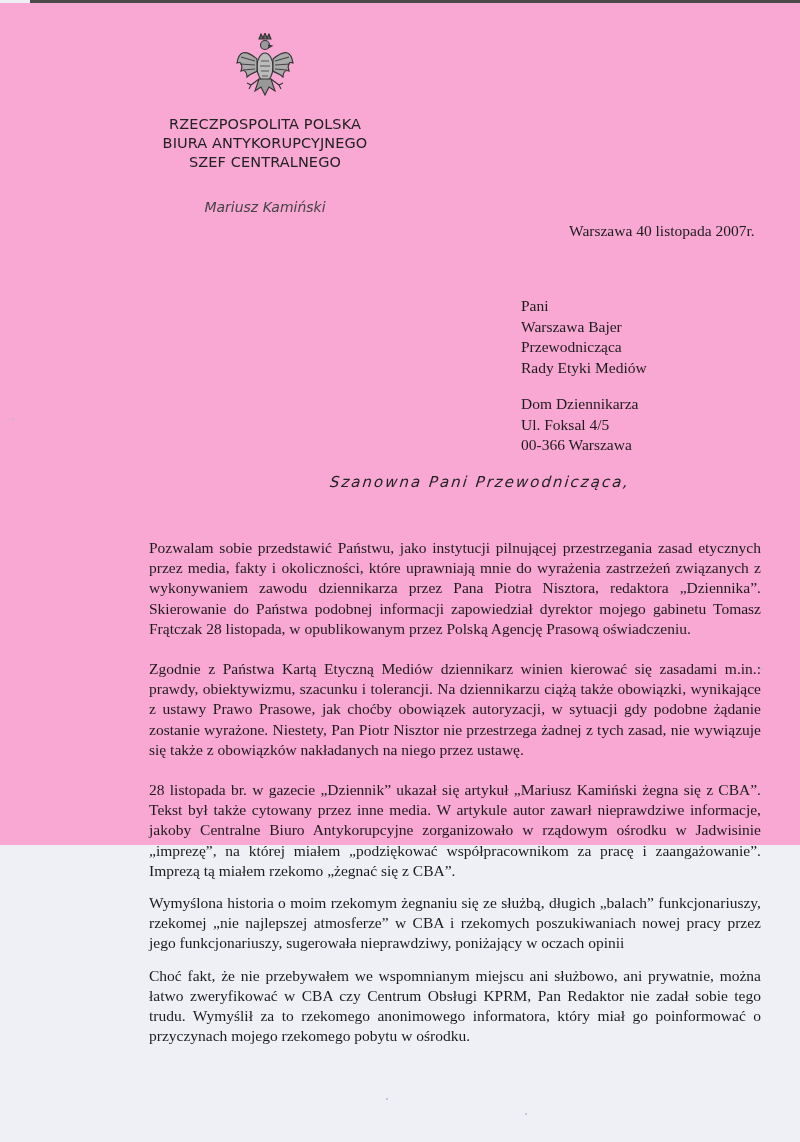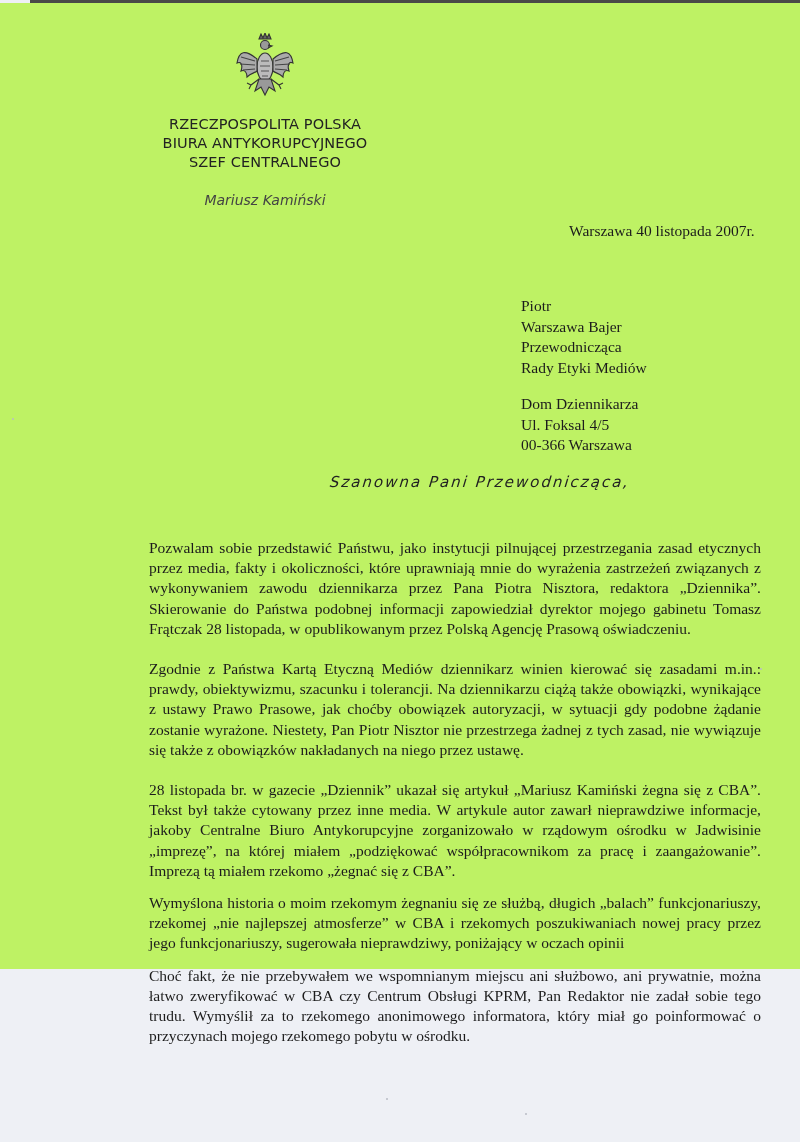--- a/index.html
+++ b/index.html
@@ -21,22 +21,22 @@
       top: 0;
       width: 770px;
       height: 3px;
       background: #4a4a48;
     }
     .page {
       position: absolute;
       left: 0;
       top: 3px;
       width: 800px;
-      height: 966px;
-      background: #bef264;
+      height: 842px;
+      background: #f9a8d4;
     }
     .letterhead {
       position: absolute;
       left: 140px;
       top: 30px;
       width: 250px;
       text-align: center;
     }
     .emblem {
       width: 60px;
@@ -49,21 +49,21 @@
       font-size: 14.5px;
       line-height: 19px;
       letter-spacing: 0.1px;
       color: #222;
     }
     .lh-name {
       font-family: "DejaVu Sans", "Liberation Sans", sans-serif;
       font-style: italic;
       font-size: 14px;
       color: #444;
-      margin-top: 20px;
+      margin-top: 27px;
     }
     .date {
       position: absolute;
       left: 569px;
       top: 219px;
       font-size: 15.5px;
     }
     .recipient {
       position: absolute;
       left: 521px;
@@ -140,21 +140,21 @@
     </svg>
     <div class="lh-line">RZECZPOSPOLITA POLSKA</div>
     <div class="lh-line">BIURA ANTYKORUPCYJNEGO</div>
     <div class="lh-line">SZEF CENTRALNEGO</div>
     <div class="lh-name">Mariusz Kamiński</div>
   </div>
 
   <div class="date">Warszawa 40 listopada 2007r.</div>
 
   <div class="recipient">
-    <div>Piotr</div>
+    <div>Pani</div>
     <div>Warszawa Bajer</div>
     <div>Przewodnicząca</div>
     <div>Rady Etyki Mediów</div>
     <div class="gap"></div>
     <div>Dom Dziennikarza</div>
     <div>Ul. Foksal 4/5</div>
     <div>00-366 Warszawa</div>
   </div>
 
   <div class="salutation">Szanowna Pani Przewodnicząca,</div>

